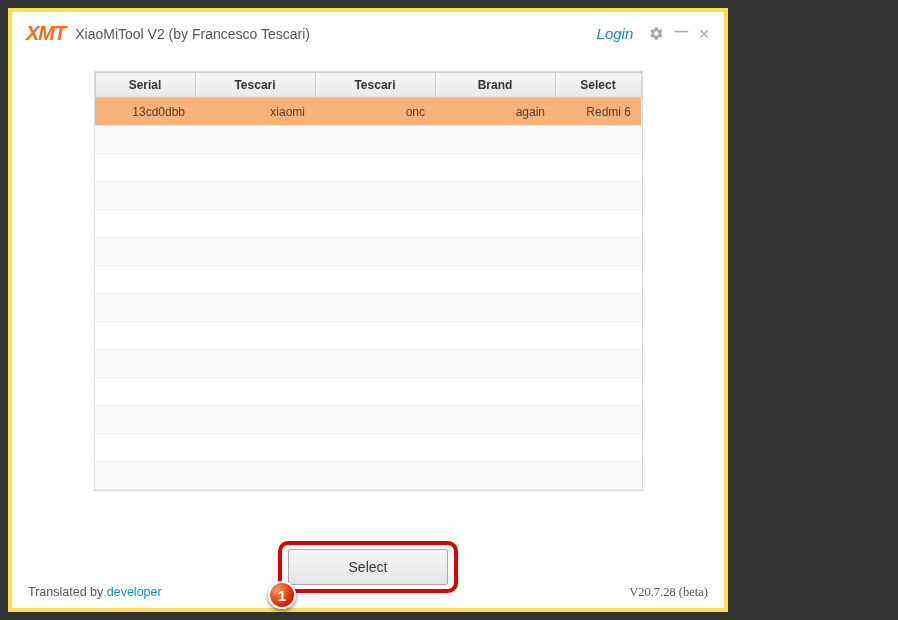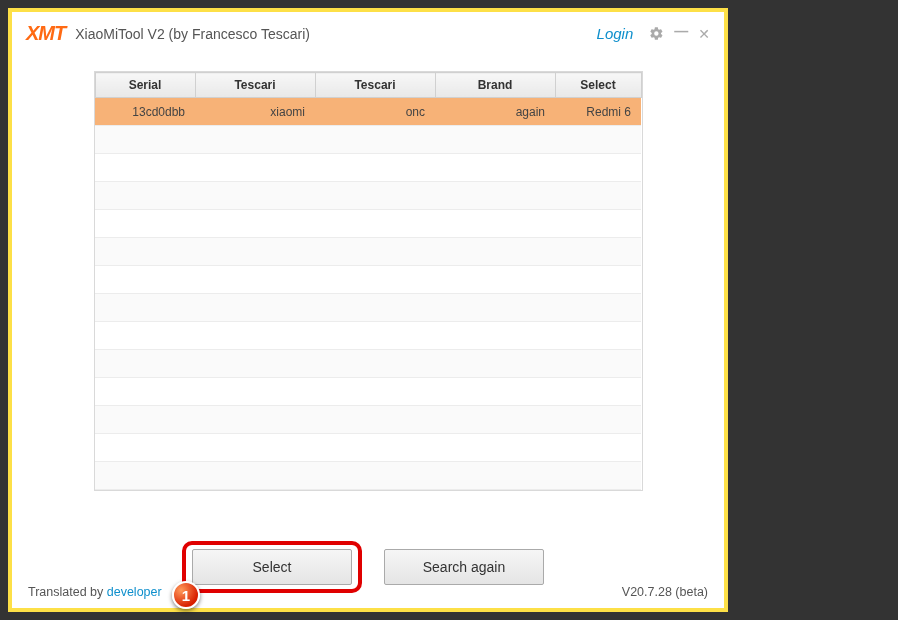--- a/index.html
+++ b/index.html
@@ -144,21 +144,21 @@
     }
     .footer {
       display: flex;
       justify-content: space-between;
       align-items: flex-start;
       padding: 0 16px 10px 16px;
       font-size: 12.5px;
       color: #555;
     }
     .footer a { color: #0e8fcc; text-decoration: none; cursor: pointer; }
-    .version { color: #555; }
+    .version { color: #555; font-family: Liberation Serif, serif; }
     .min-icon { font-weight: bold; position: relative; top:-3px;}
   </style>
 </head>
 <body>
 
 <div class="frame">
   <div class="window">
     <div class="titlebar">
       <span class="logo">XMT</span>
       <span class="app-title">XiaoMiTool V2 (by Francesco Tescari)</span>
@@ -296,21 +296,20 @@
             </tbody>
         </table>
       </div>
 
       <div class="buttons">
         <div style="position:relative;">
           <div class="highlight-ring" style="left:-10px; top:-8px; width:180px; height:52px;"></div>
           <button class="btn">Select</button>
           <div class="callout-badge" style="left:-20px; top:32px;">1</div>
         </div>
-        <button class="btn">Search again</button>
       </div>
     </div>
 
     <div class="footer">
       <div>
         <span>Translated by </span><a>developer</a>
       </div>
       <div class="version">V20.7.28 (beta)</div>
     </div>
   </div>

